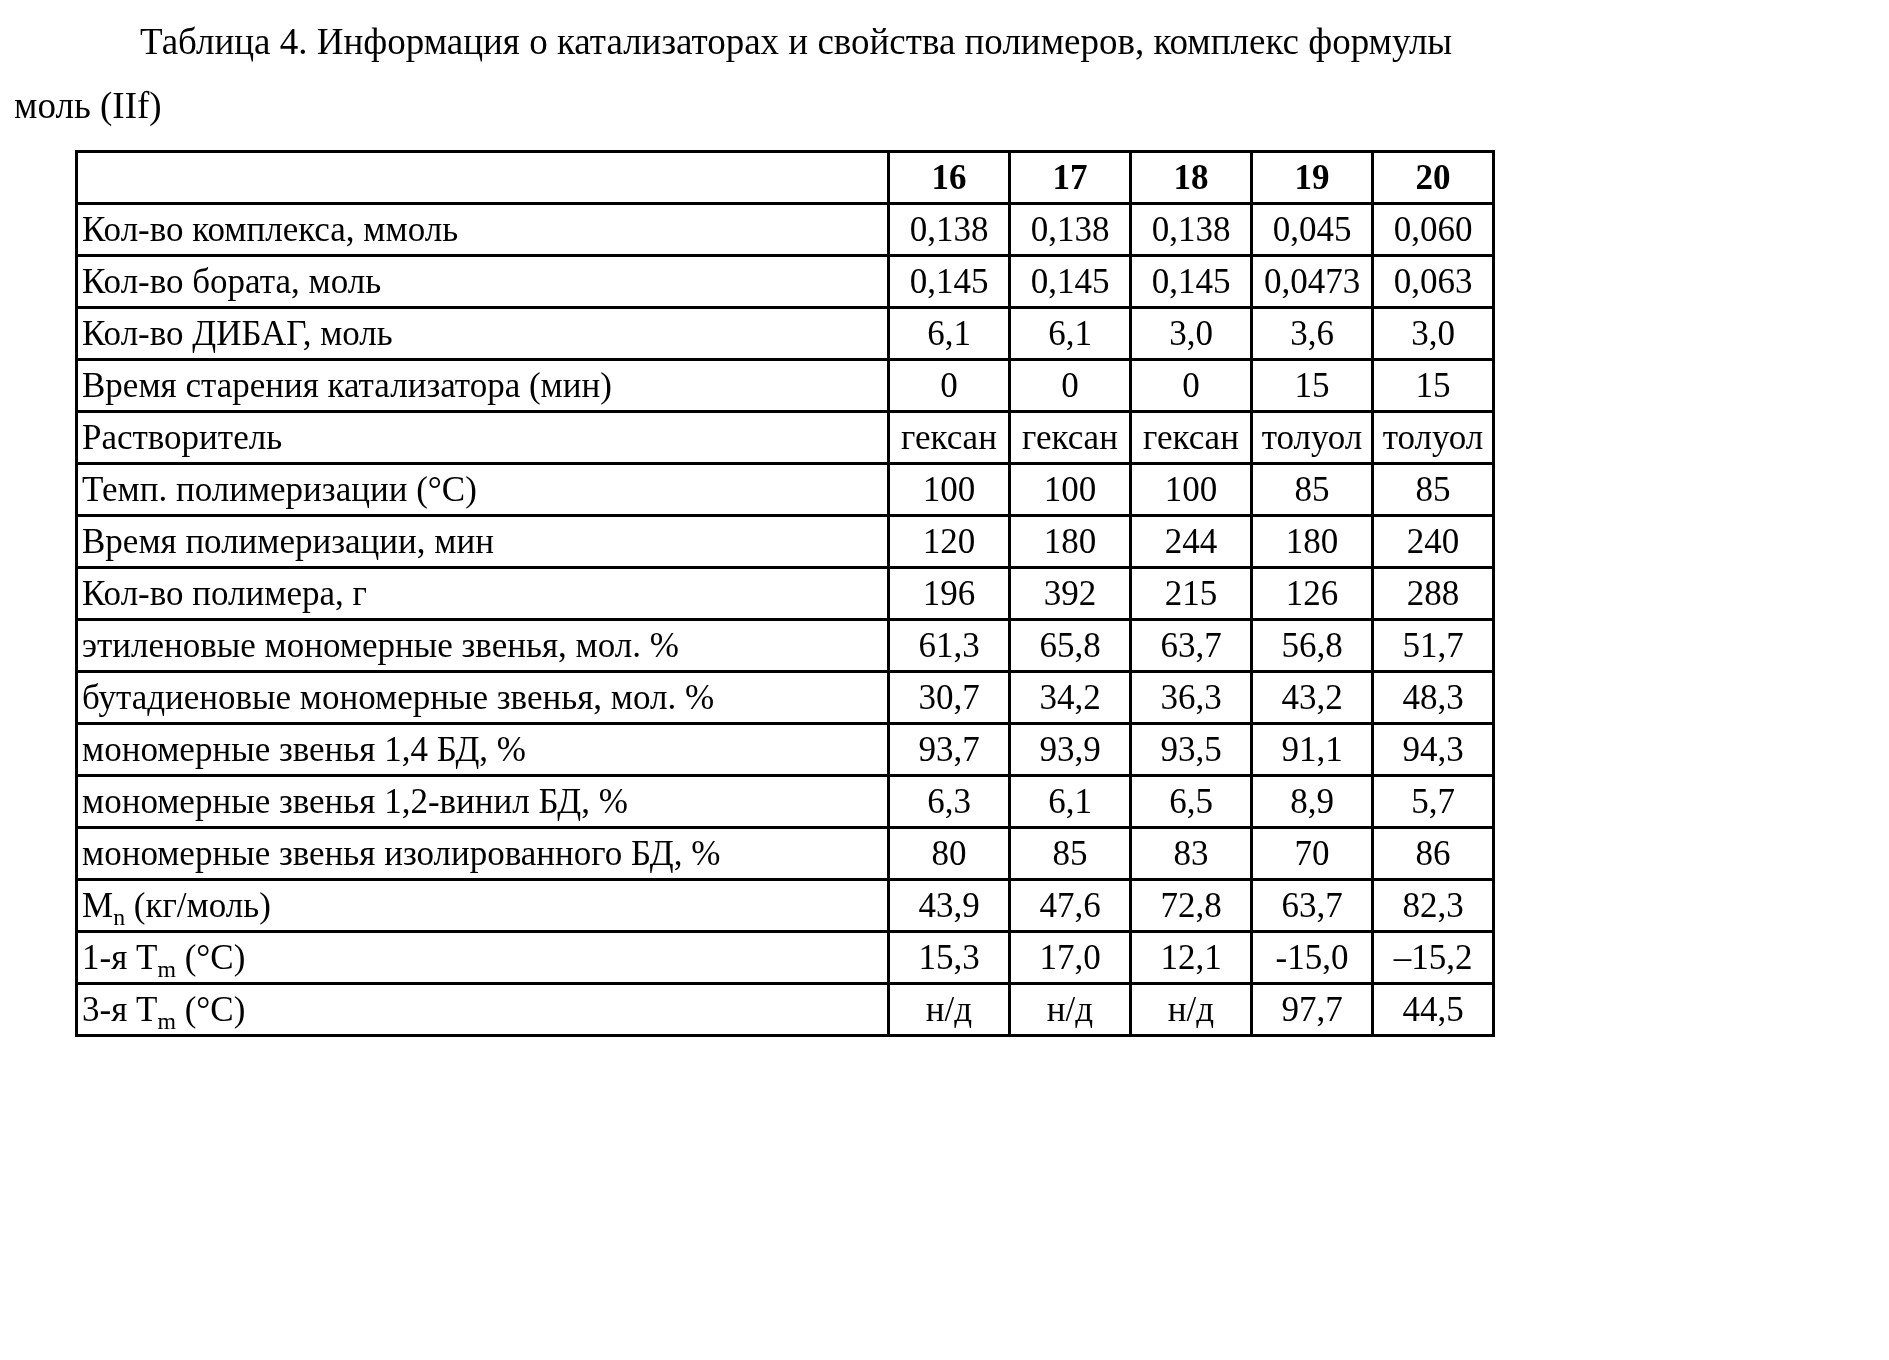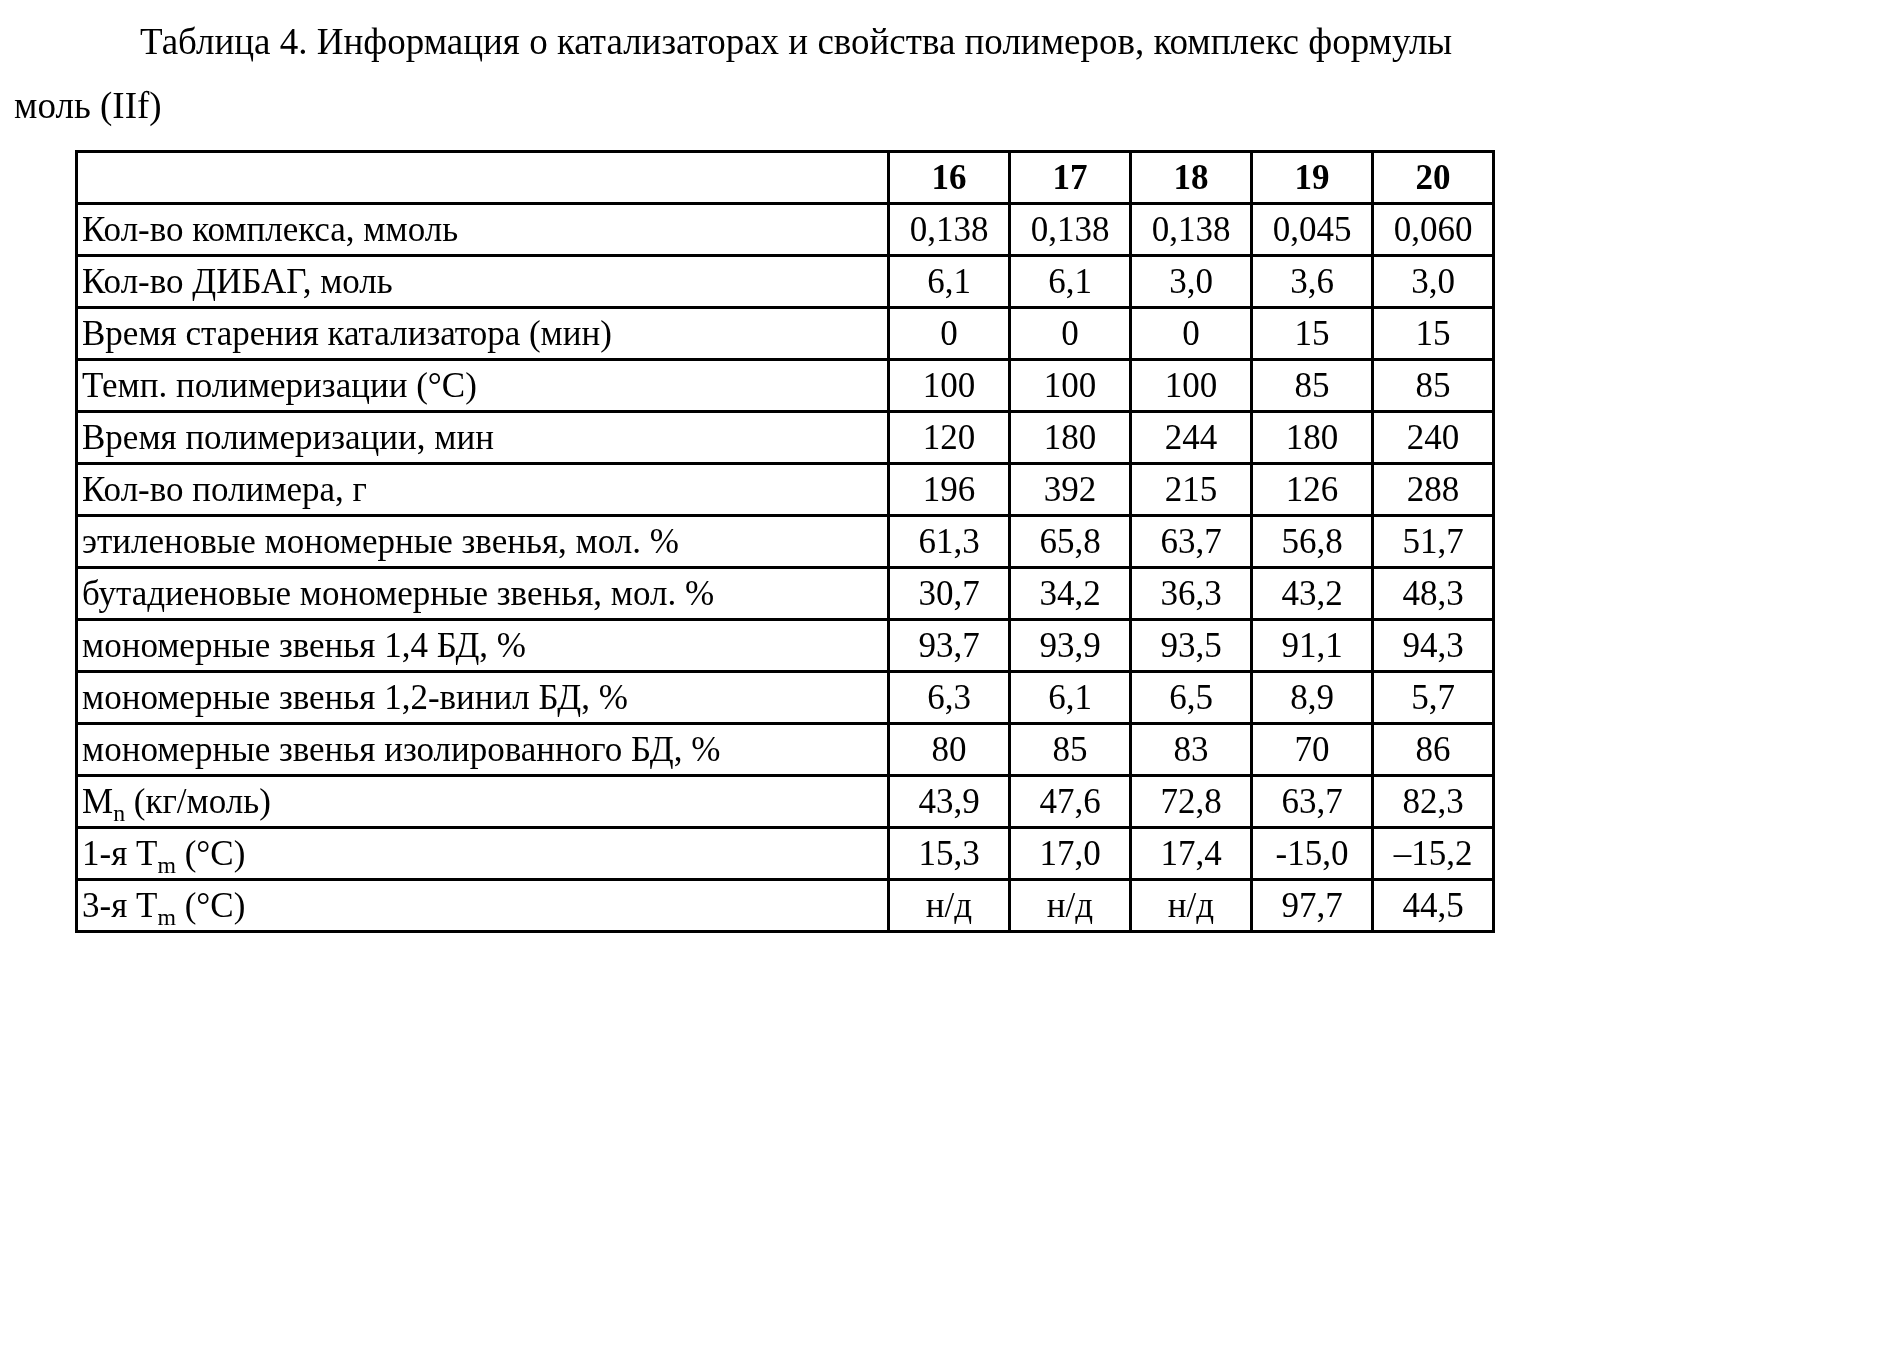--- a/index.html
+++ b/index.html
@@ -78,36 +78,52 @@
     <tbody>
         <tr>
           <td class="label">Кол-во комплекса, ммоль</td>
           <td class="val">0,138</td>
           <td class="val">0,138</td>
           <td class="val">0,138</td>
           <td class="val">0,045</td>
           <td class="val">0,060</td>
         </tr>
         <tr>
+          <td class="label">Кол-во бората, моль</td>
+          <td class="val">0,145</td>
+          <td class="val">0,145</td>
+          <td class="val">0,145</td>
+          <td class="val">0,0473</td>
+          <td class="val">0,063</td>
+        </tr>
+        <tr>
           <td class="label">Кол-во ДИБАГ, моль</td>
           <td class="val">6,1</td>
           <td class="val">6,1</td>
           <td class="val">3,0</td>
           <td class="val">3,6</td>
           <td class="val">3,0</td>
         </tr>
         <tr>
           <td class="label">Время старения катализатора (мин)</td>
           <td class="val">0</td>
           <td class="val">0</td>
           <td class="val">0</td>
           <td class="val">15</td>
           <td class="val">15</td>
         </tr>
         <tr>
+          <td class="label">Растворитель</td>
+          <td class="val">гексан</td>
+          <td class="val">гексан</td>
+          <td class="val">гексан</td>
+          <td class="val">толуол</td>
+          <td class="val">толуол</td>
+        </tr>
+        <tr>
           <td class="label">Темп. полимеризации (°С)</td>
           <td class="val">100</td>
           <td class="val">100</td>
           <td class="val">100</td>
           <td class="val">85</td>
           <td class="val">85</td>
         </tr>
         <tr>
           <td class="label">Время полимеризации, мин</td>
           <td class="val">120</td>
@@ -169,21 +185,21 @@
           <td class="val">43,9</td>
           <td class="val">47,6</td>
           <td class="val">72,8</td>
           <td class="val">63,7</td>
           <td class="val">82,3</td>
         </tr>
         <tr>
           <td class="label">1-я T<sub>m</sub> (°С)</td>
           <td class="val">15,3</td>
           <td class="val">17,0</td>
-          <td class="val">17,4</td>
+          <td class="val">12,1</td>
           <td class="val">-15,0</td>
           <td class="val">–15,2</td>
         </tr>
         <tr>
           <td class="label">3-я T<sub>m</sub> (°С)</td>
           <td class="val">н/д</td>
           <td class="val">н/д</td>
           <td class="val">н/д</td>
           <td class="val">97,7</td>
           <td class="val">44,5</td>

